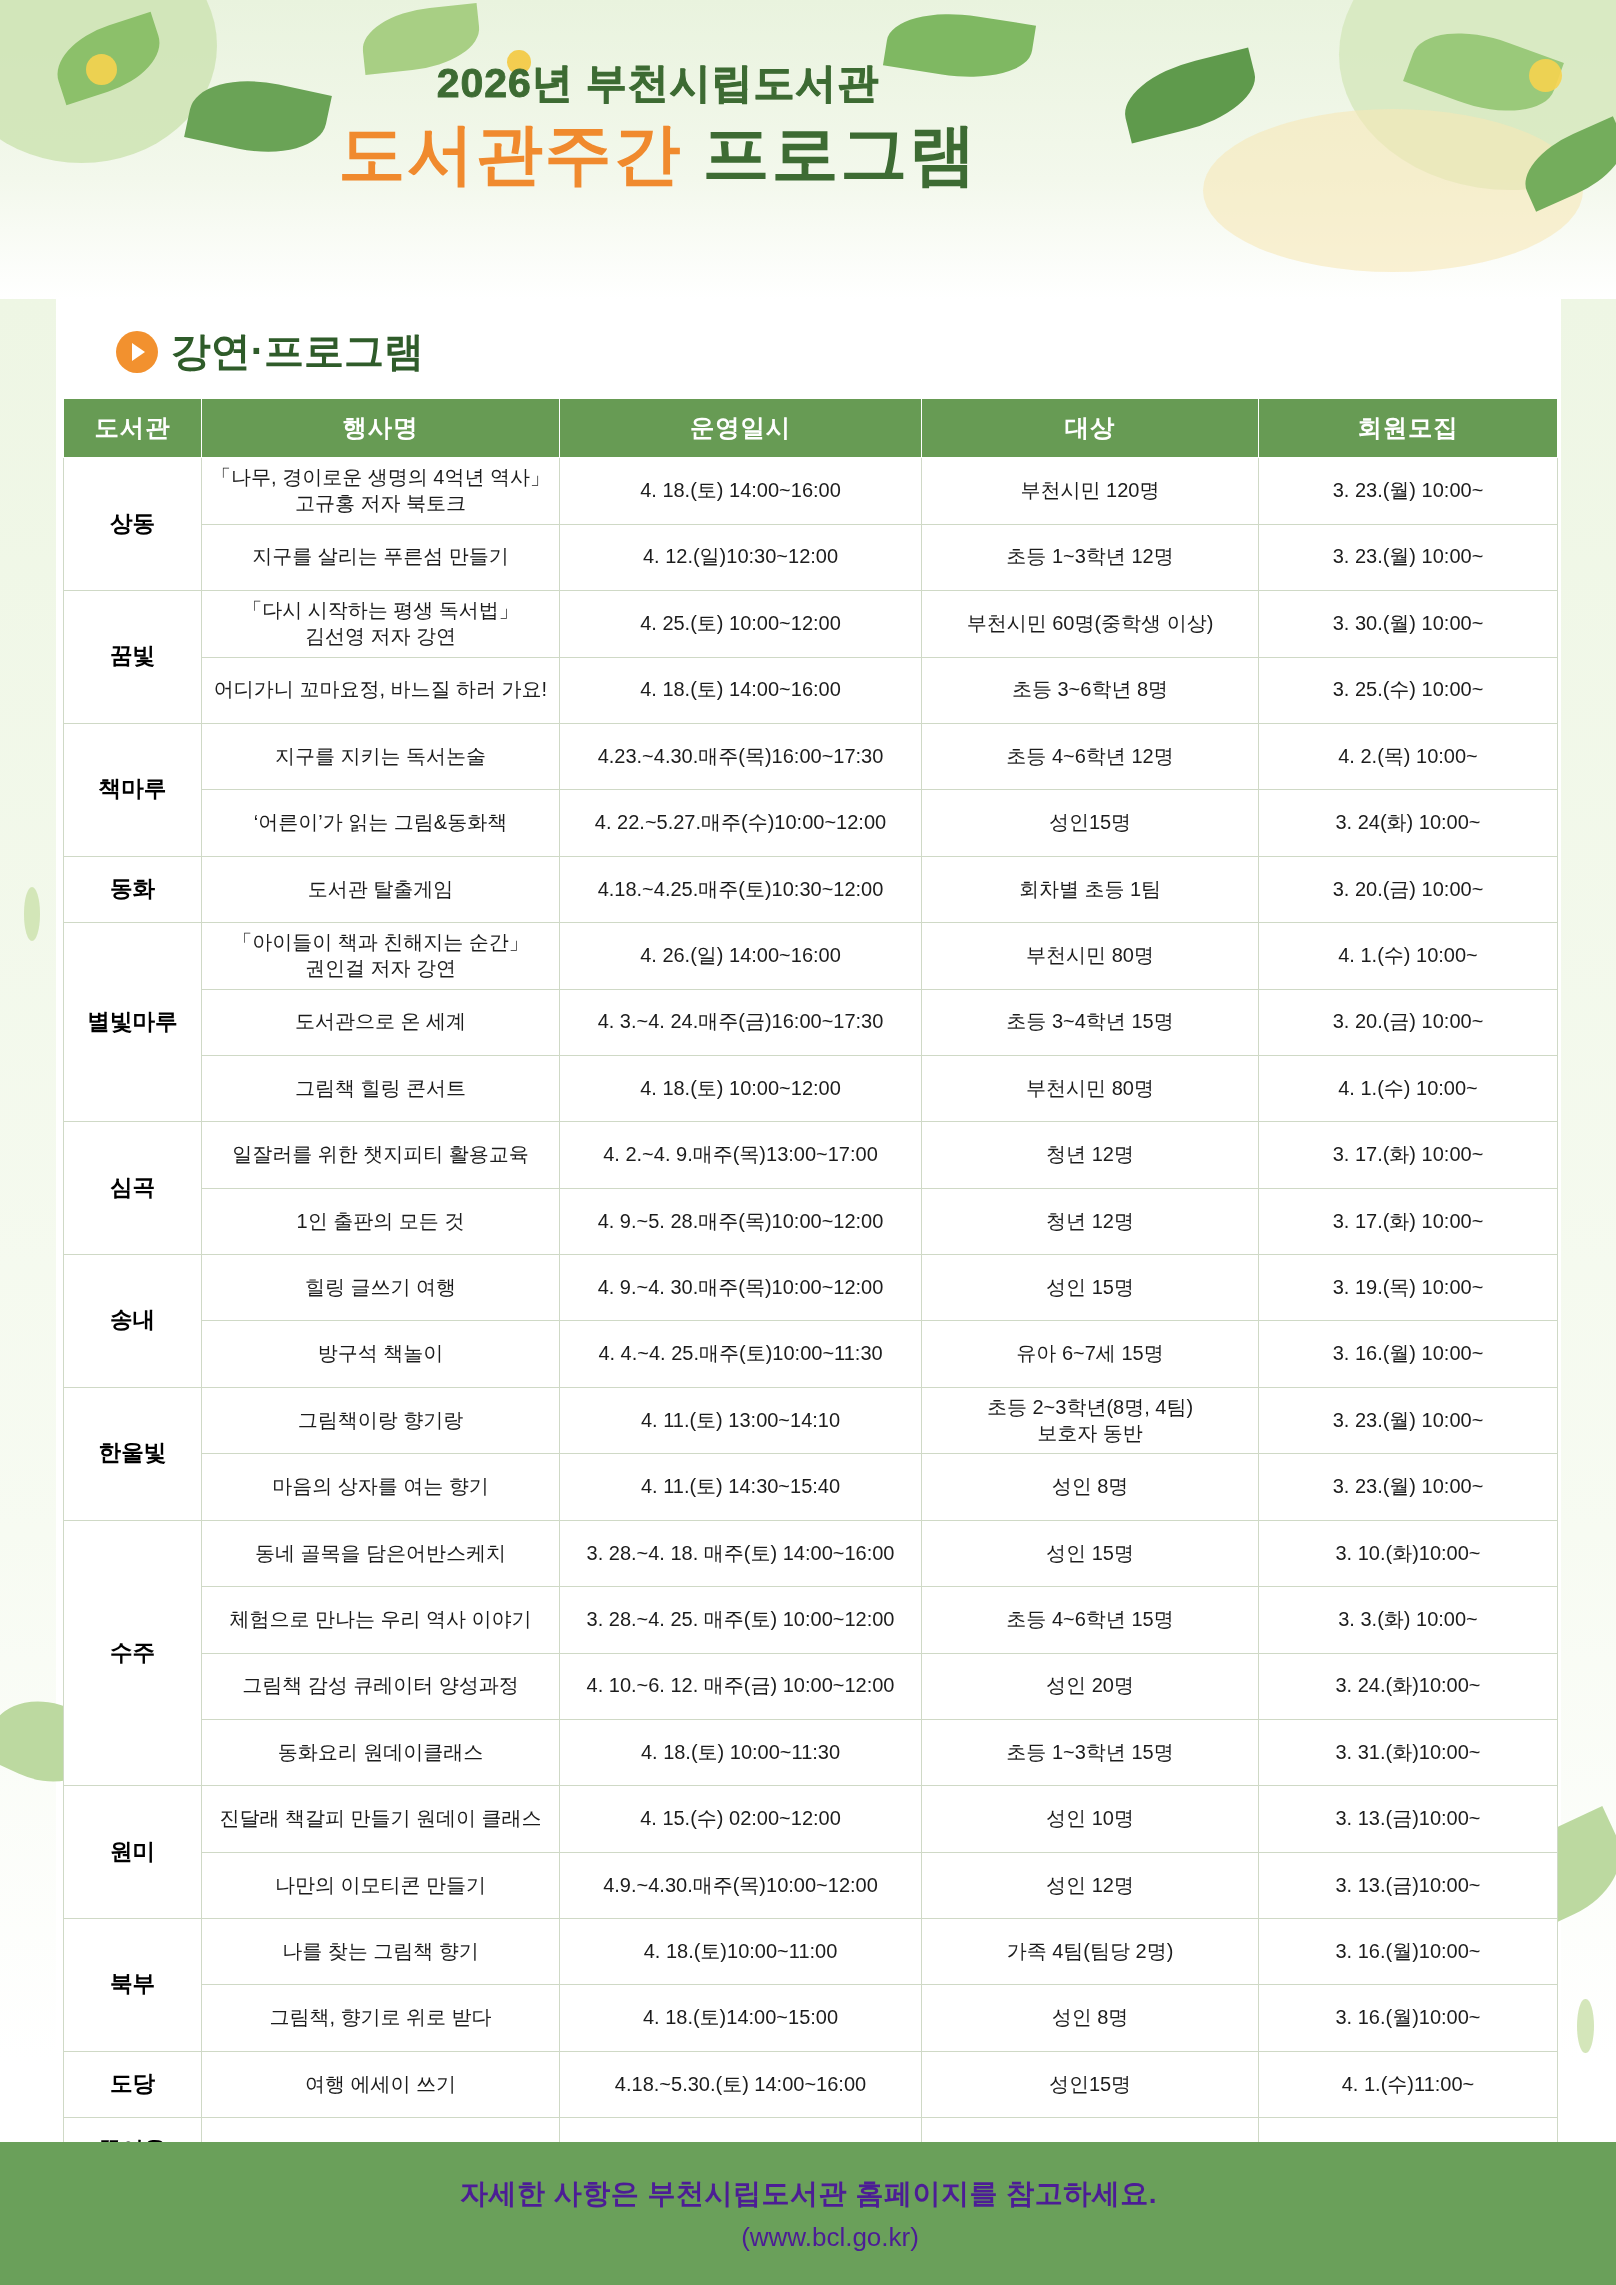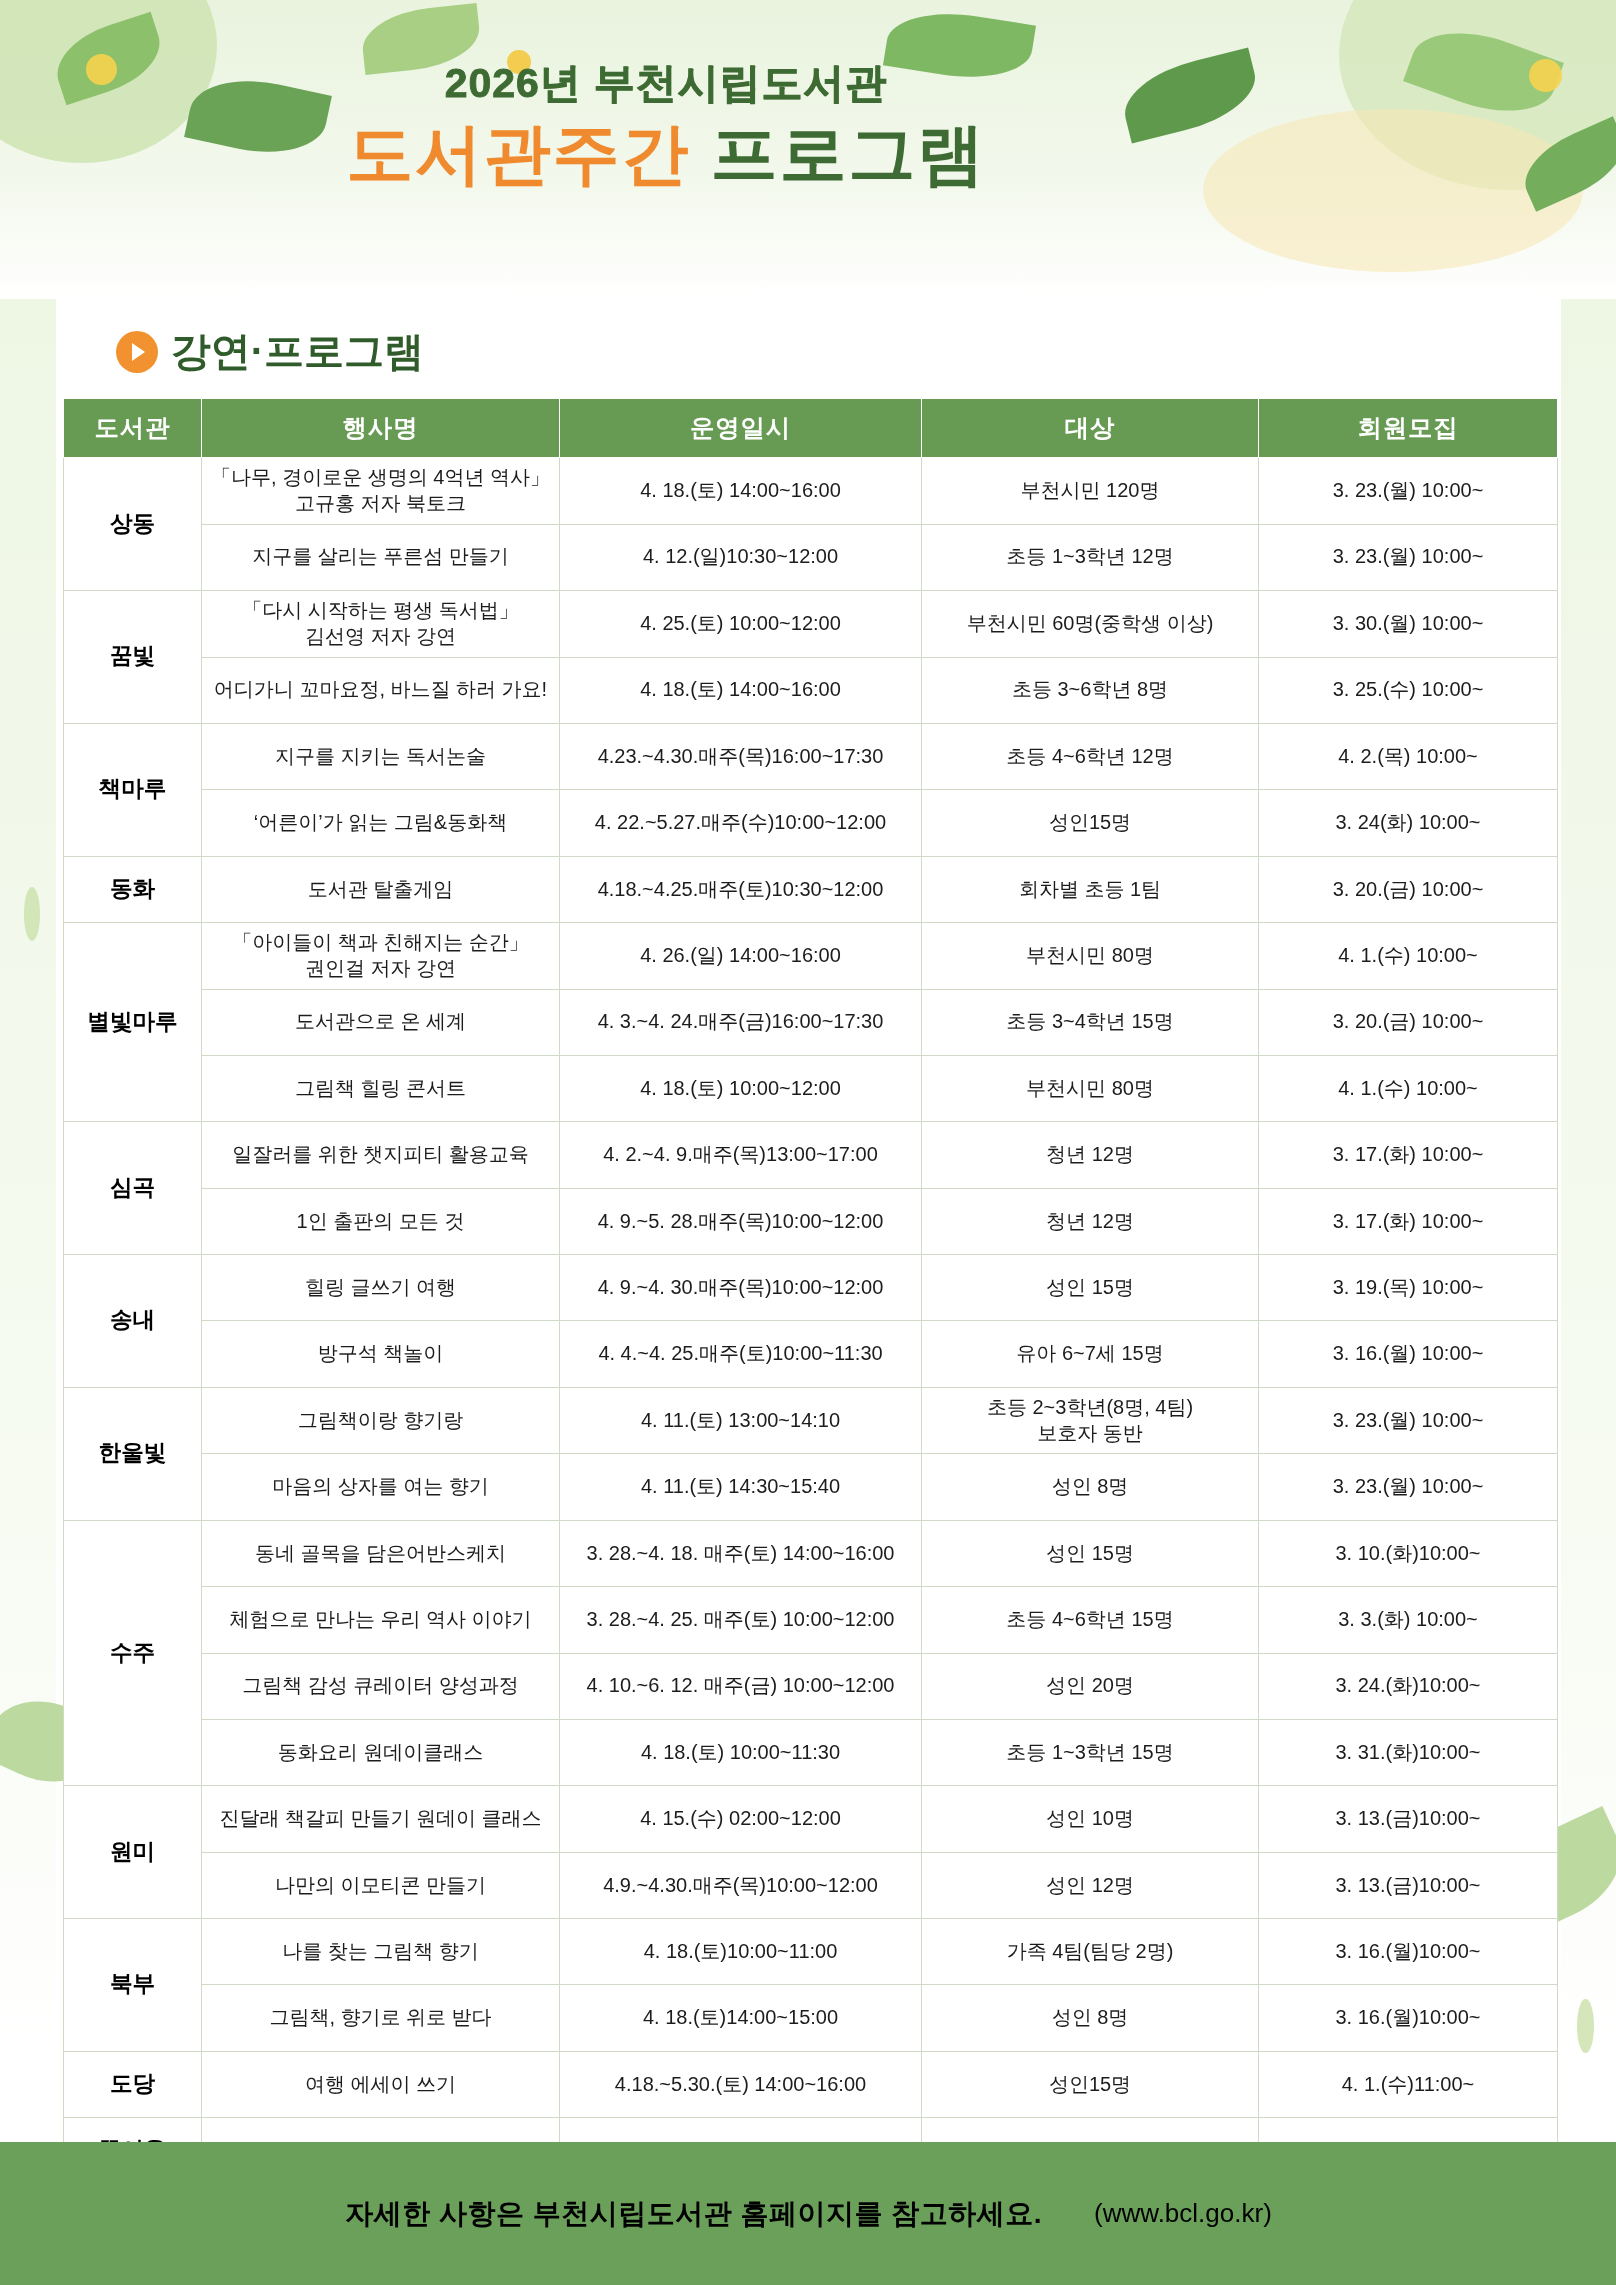--- a/index.html
+++ b/index.html
@@ -43,21 +43,21 @@
     width: 56px;
     height: 1764px;
     background: linear-gradient(180deg,#eef6e4 0%, #f7fbf2 70%, #ffffff 100%);
   }
   .side-strip.left { left: 0; }
   .side-strip.right { right: 0; }
 
   
   .header {
     position: absolute;
-    left: 8px; top: 0;
+    left: 0; top: 0;
     width: 1316px;
     height: 299px;
   }
   .title-line1 {
     position: absolute;
     top: 56px;
     width: 100%;
     text-align: center;
     font-size: 41px;
     font-weight: bold;
@@ -151,23 +151,23 @@
   col.c-reg  { width: 299px; }
 
   
   .footer {
     position: absolute;
     left: 0;
     bottom: 0;
     width: 1617px;
     height: 143px;
     background: #6aa05a;
-    color: #000000;
+    color: #4c1d95;
     display: flex;
-    flex-direction: row;
+    flex-direction: column;
     align-items: center;
     justify-content: center;
     gap: 9px;
   }
   .footer .l1 {
     font-size: 28px;
     font-weight: bold;
     letter-spacing: 0.5px;
   }
   .footer .l2 {

